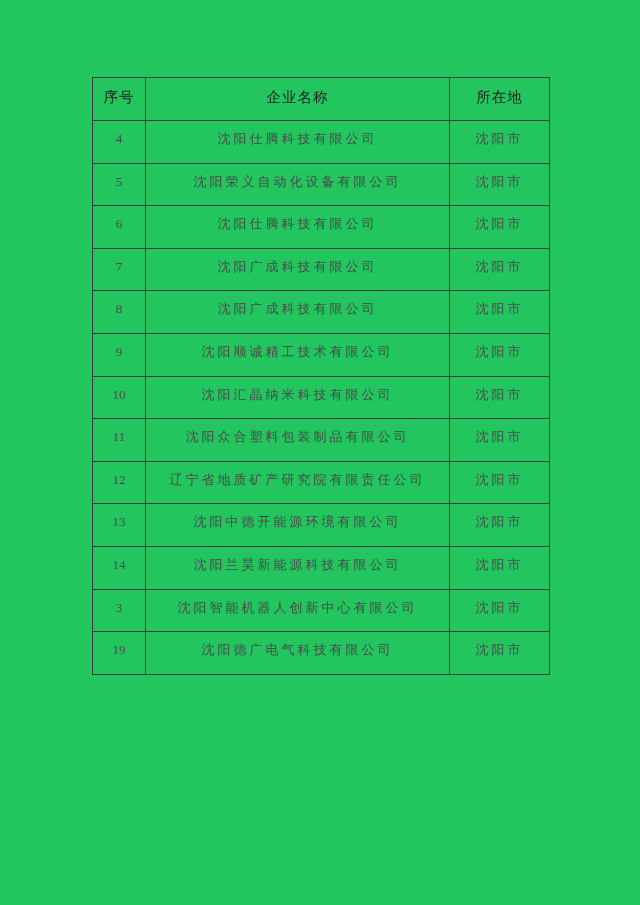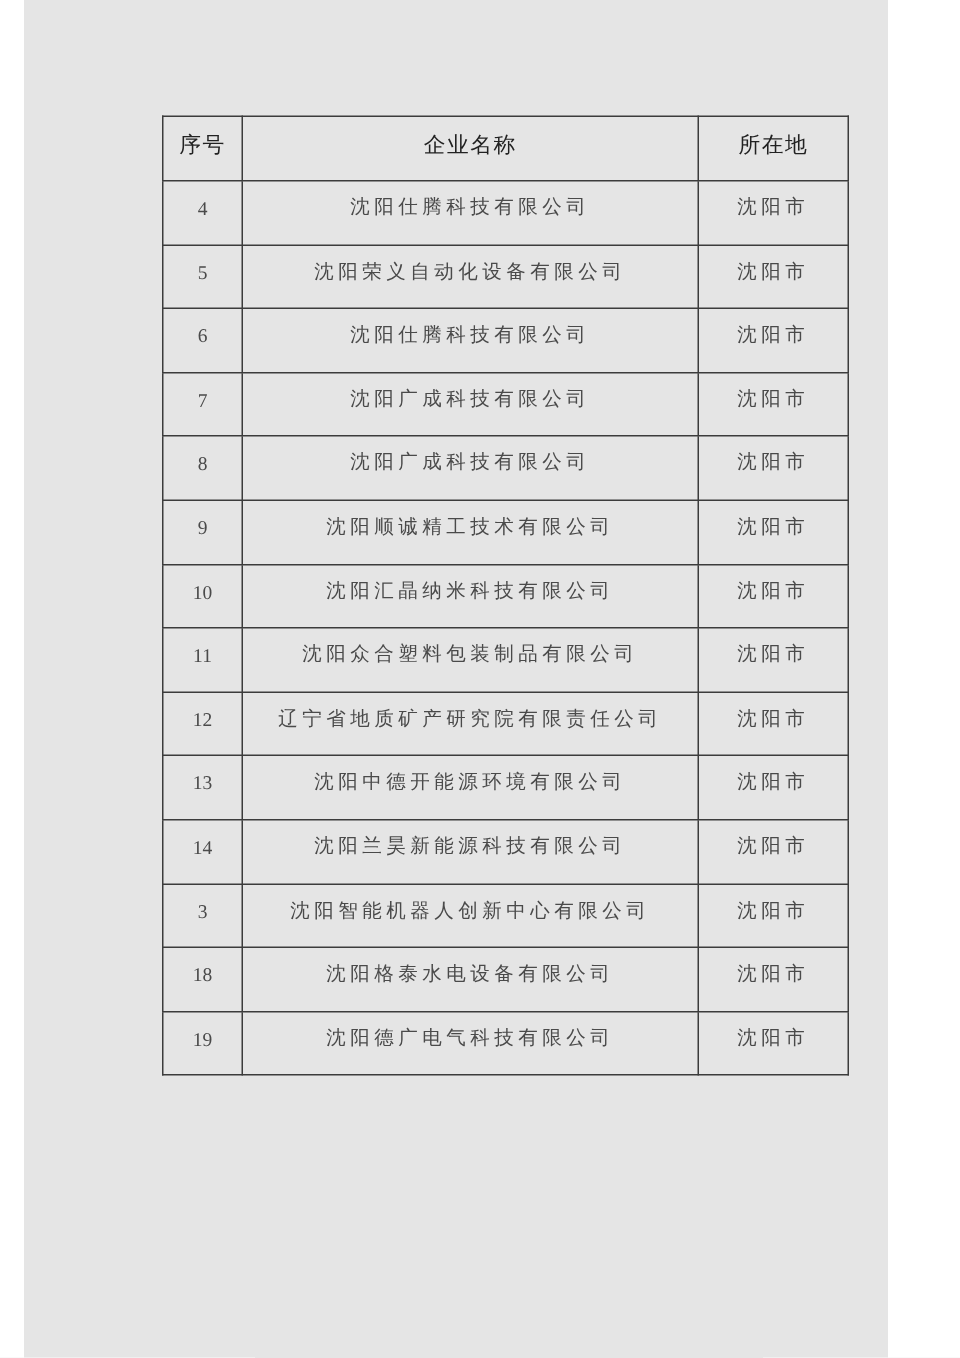--- a/index.html
+++ b/index.html
@@ -10,23 +10,23 @@
   body {
     width: 640px;
     height: 905px;
     position: relative;
     overflow: hidden;
     font-family: "DejaVu Serif", "Liberation Serif", serif;
     color: #3a3a3a;
   }
   .page {
     position: absolute;
-    left: 16px; top: 0;
-    width: 576px; height: 905px;
-    background: #e5e5e5;
+    left: 0; top: 0;
+    width: 640px; height: 905px;
+    background: #22c55e;
   }
   table.list {
     position: absolute;
     left: 92px;
     top: 77px;
     width: 457px;
     border-collapse: collapse;
     table-layout: fixed;
   }
   table.list th, table.list td {
@@ -138,24 +138,19 @@
         <td class="num">14</td>
         <td class="name">沈阳兰昊新能源科技有限公司</td>
         <td class="loc">沈阳市</td>
       </tr>
       <tr>
         <td class="num">3</td>
         <td class="name">沈阳智能机器人创新中心有限公司</td>
         <td class="loc">沈阳市</td>
       </tr>
       <tr>
-        <td class="num">18</td>
-        <td class="name">沈阳格泰水电设备有限公司</td>
-        <td class="loc">沈阳市</td>
-      </tr>
-      <tr>
         <td class="num">19</td>
         <td class="name">沈阳德广电气科技有限公司</td>
         <td class="loc">沈阳市</td>
       </tr>
     </tbody>
   </table>
 </div>
 
 </body></html>

